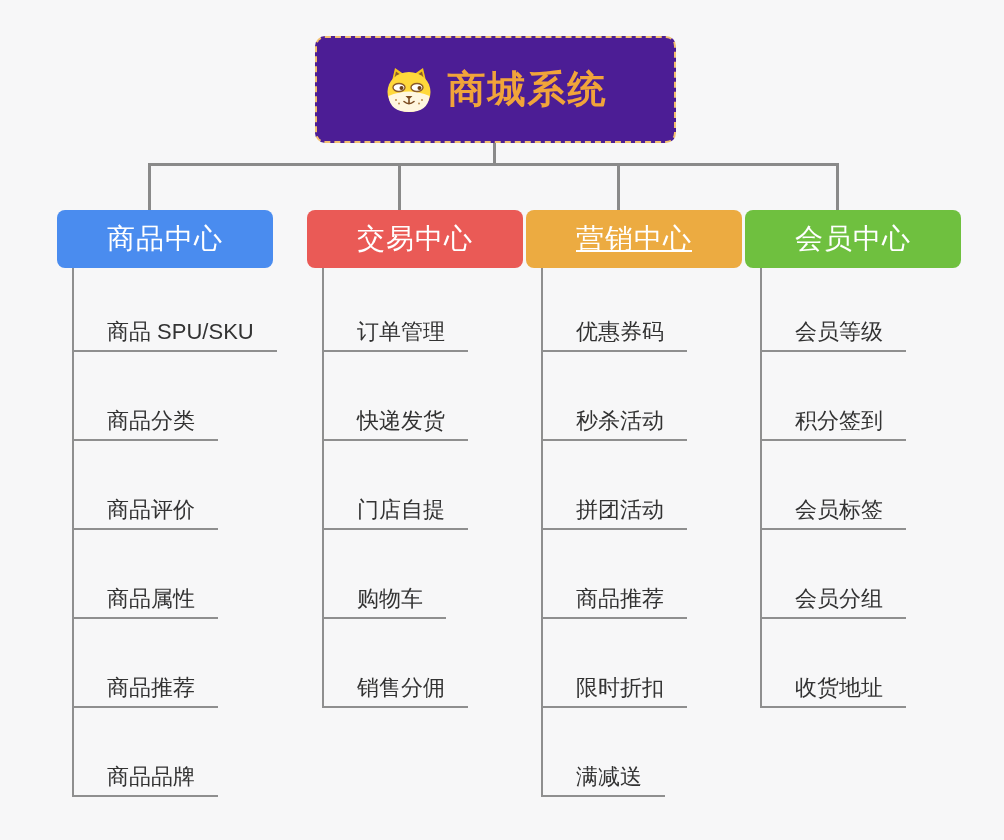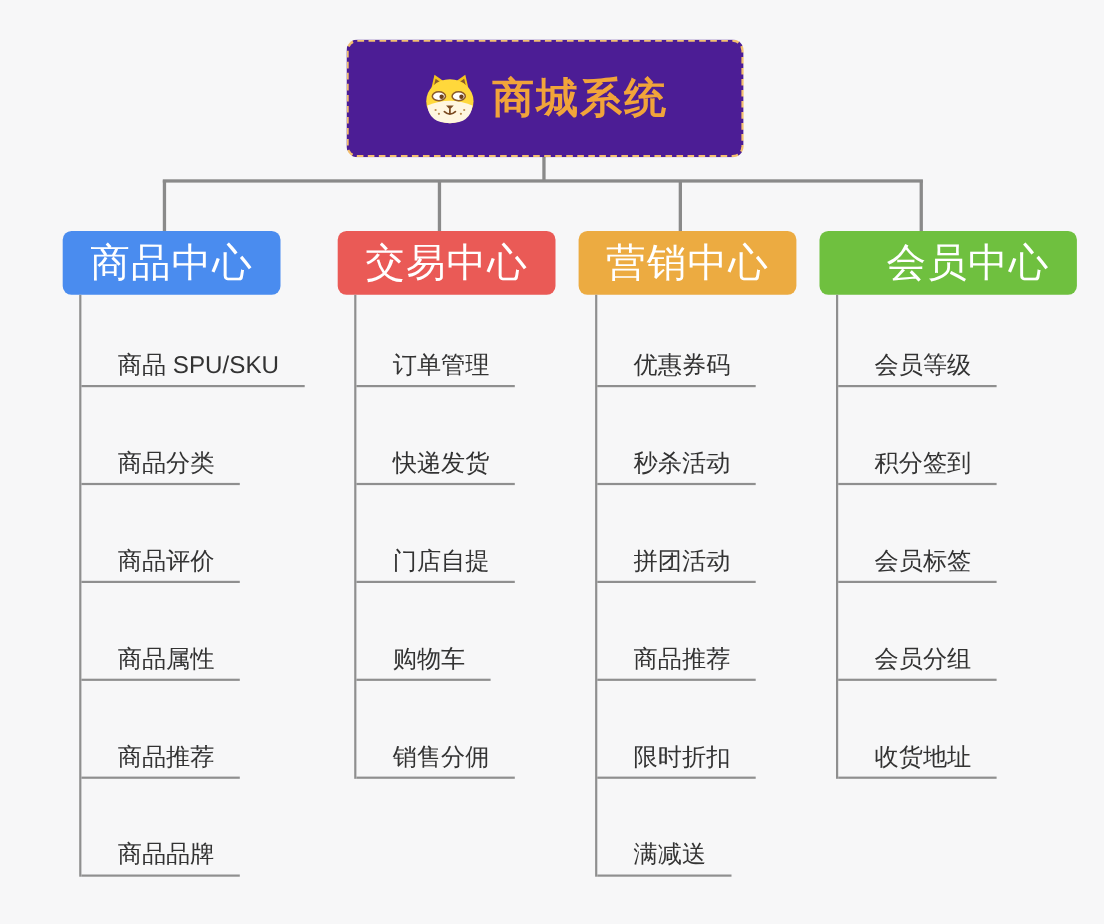--- a/index.html
+++ b/index.html
@@ -25,23 +25,23 @@
     display:flex;align-items:center;justify-content:center;gap:14px;
   }
   .root-title{
     font-size:38px;font-weight:bold;color:#f1a43a;letter-spacing:2px;
     white-space:nowrap;
   }
   .root-icon{width:50px;height:46px;flex:0 0 auto;}
 
   
   .branch-box{
-    position:absolute;top:210px;width:198px;height:58px;
+    position:absolute;top:210px;width:216px;height:58px;
     border-radius:8px;
-    color:#ffffff;font-size:36px;letter-spacing:1px;
+    color:#ffffff;font-size:28px;letter-spacing:1px;
     display:flex;align-items:center;justify-content:center;
     white-space:nowrap;
   }
 
   
   .branch-column{
     position:absolute;top:268px;
     border-left:2px solid #8f8f8f;
   }
   .sub-item{
@@ -129,21 +129,21 @@
         <span class="sub-label">门店自提</span>
       </div>
       <div class="sub-item">
         <span class="sub-label">购物车</span>
       </div>
       <div class="sub-item">
         <span class="sub-label">销售分佣</span>
       </div>
     </div>
     <div class="conn conn-drop" style="left: 617px;"></div>
-    <div class="branch-box" style="left: 526px; background: rgb(236, 171, 65);">营销中心</div>
+    <div class="branch-box" style="left: 526px; background: rgb(236, 171, 65); text-decoration: underline;">营销中心</div>
     <div class="branch-column" style="left: 541px;">
       <div class="sub-item">
         <span class="sub-label">优惠券码</span>
       </div>
       <div class="sub-item">
         <span class="sub-label">秒杀活动</span>
       </div>
       <div class="sub-item">
         <span class="sub-label">拼团活动</span>
       </div>
@@ -151,21 +151,21 @@
         <span class="sub-label">商品推荐</span>
       </div>
       <div class="sub-item">
         <span class="sub-label">限时折扣</span>
       </div>
       <div class="sub-item">
         <span class="sub-label">满减送</span>
       </div>
     </div>
     <div class="conn conn-drop" style="left: 836px;"></div>
-    <div class="branch-box" style="left: 745px; background: rgb(111, 192, 63); padding-left: 36px;">会员中心</div>
+    <div class="branch-box" style="left: 745px; background: rgb(111, 192, 63);">会员中心</div>
     <div class="branch-column" style="left: 760px;">
       <div class="sub-item">
         <span class="sub-label">会员等级</span>
       </div>
       <div class="sub-item">
         <span class="sub-label">积分签到</span>
       </div>
       <div class="sub-item">
         <span class="sub-label">会员标签</span>
       </div>

